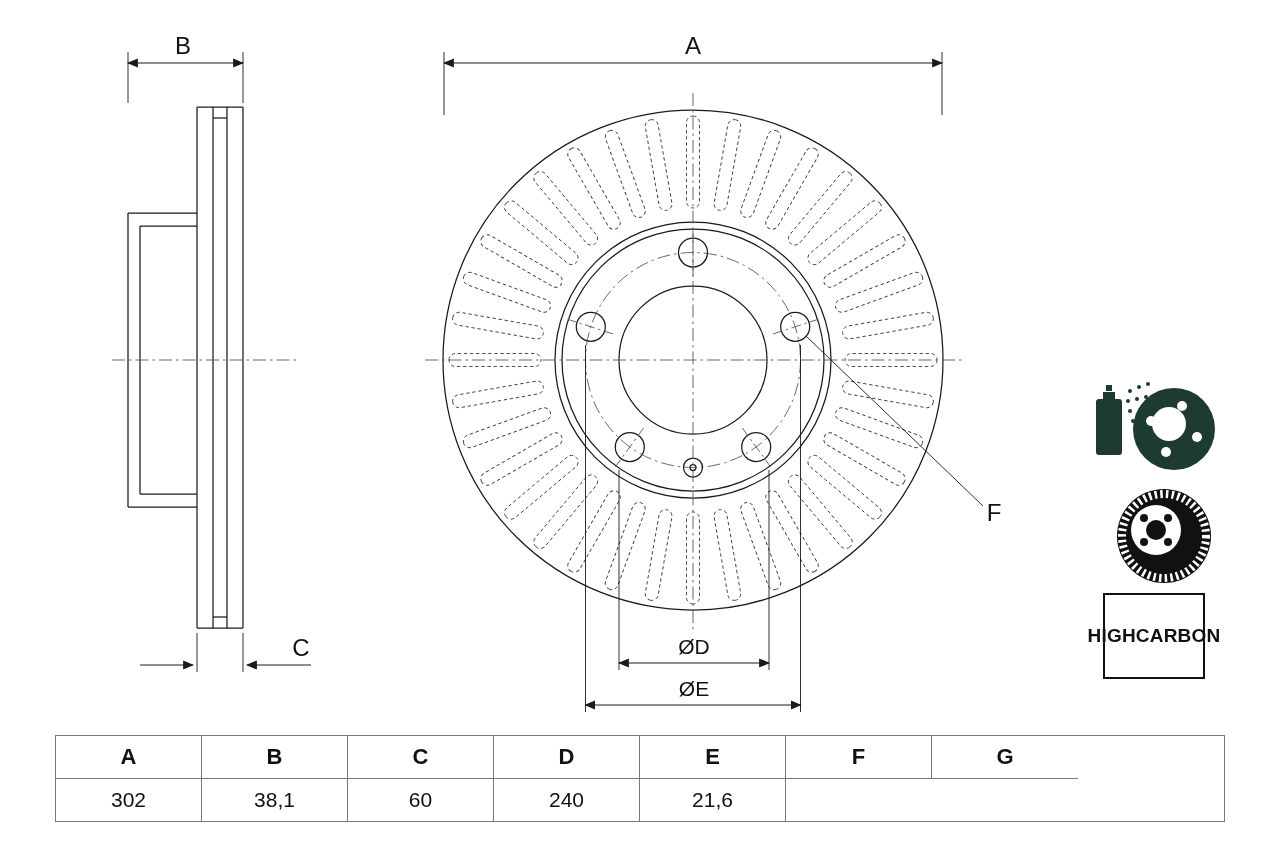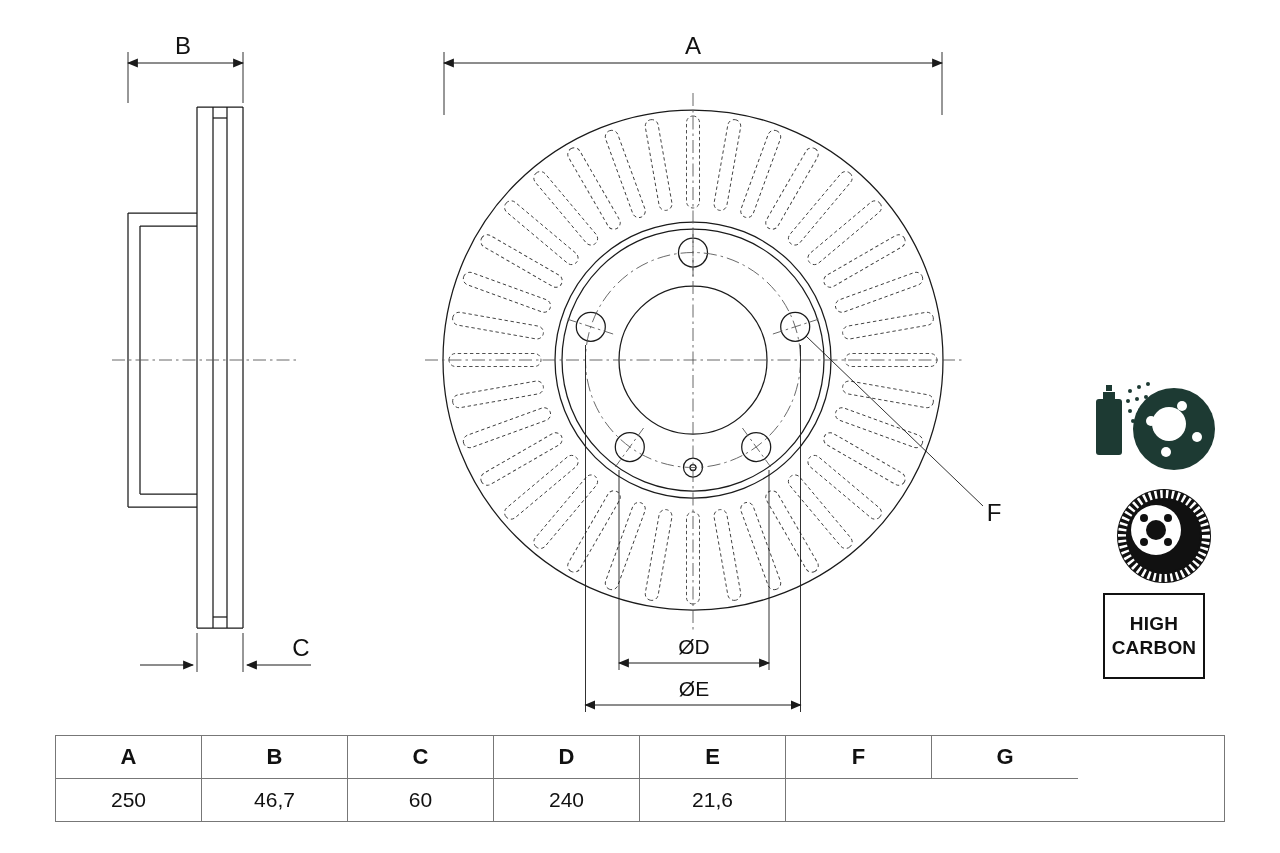--- a/index.html
+++ b/index.html
@@ -13,21 +13,21 @@
   svg .ext line{stroke:#1a1a1a;stroke-width:0.9;fill:none;}
   svg .cl line, svg .cl circle{stroke:#585858;stroke-width:0.9;fill:none;stroke-dasharray:13 4 2.5 4;}
   svg rect.slot{fill:none;stroke:#3c3c3c;stroke-width:0.9;stroke-dasharray:3.4 2.7;}
   svg line.tick{stroke:#585858;stroke-width:0.9;fill:none;stroke-dasharray:10 3.5 2.5 3.5;}
   svg circle.hole{stroke:#1a1a1a;stroke-width:1.25;fill:none;}
   svg text.lbl{font-family:"Liberation Sans",sans-serif;font-size:24px;fill:#111;}
   svg text.lbl2{font-size:21px;}
 
   
   #hc-box{position:absolute;left:1103px;top:593px;width:98px;height:82px;border:2.5px solid #111;
-          display:flex;flex-direction:column;align-items:center;justify-content:center;
+          display:flex;flex-direction:row;align-items:center;justify-content:center;
           font-weight:bold;font-size:19px;line-height:1.28;letter-spacing:0.2px;}
 
   
   #spec-table{position:absolute;left:55px;top:735px;width:1168px;border:1px solid #777;}
   #spec-table .row{display:grid;grid-template-columns:repeat(8,1fr);}
   #spec-table .cell{border-right:1px solid #777;height:42px;display:flex;align-items:center;justify-content:center;}
   #spec-table .cell:last-child{border-right:none;}
   #spec-table .head .cell{border-bottom:1px solid #777;font-weight:bold;font-size:22px;}
   #spec-table .vals .cell{font-size:21px;}
 </style>
@@ -201,21 +201,21 @@
     <div class="row head">
       <div class="cell">A</div>
       <div class="cell">B</div>
       <div class="cell">C</div>
       <div class="cell">D</div>
       <div class="cell">E</div>
       <div class="cell">F</div>
       <div class="cell">G</div>
     </div>
     <div class="row vals">
-      <div class="cell">250</div>
-      <div class="cell">46,7</div>
+      <div class="cell">302</div>
+      <div class="cell">38,1</div>
       <div class="cell">60</div>
       <div class="cell">240</div>
       <div class="cell">21,6</div>
       <div class="cell"></div>
     </div>
   </div>
 </div>
 
 </body></html>

